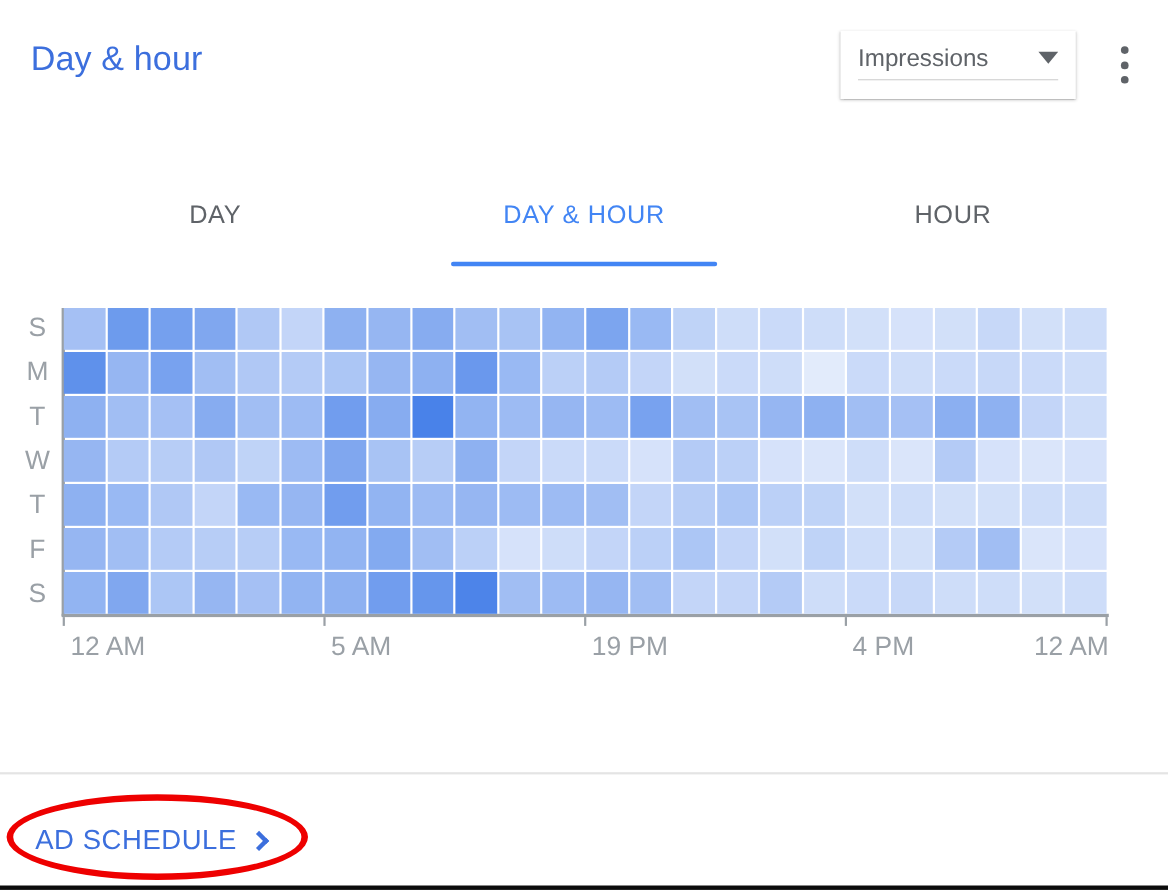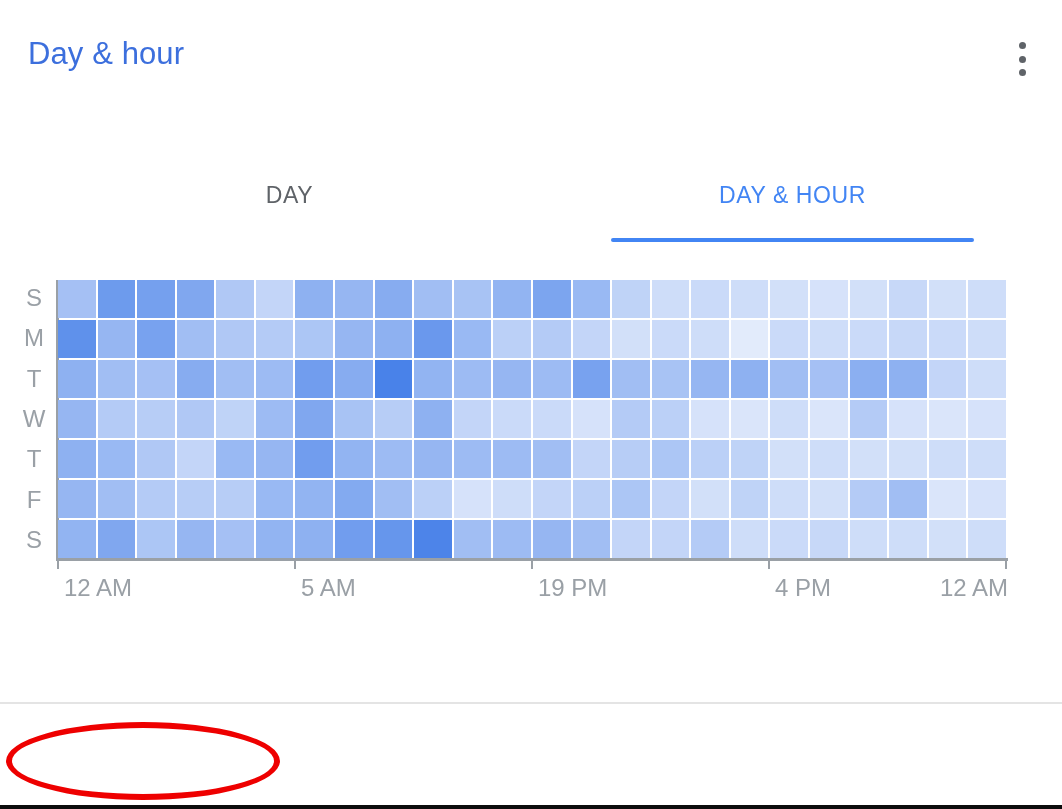--- a/index.html
+++ b/index.html
@@ -79,21 +79,21 @@
   .kebab span {
     display: block;
     width: 7px; height: 7px;
     border-radius: 50%;
     background: #5f6368;
   }
 
   
   .tabs {
     position: absolute;
-    left: 38px; top: 170px;
+    left: 28px; top: 170px;
     width: 1006px; height: 80px;
     display: flex;
   }
   .tab {
     flex: 1 1 0;
     position: relative;
     display: flex;
     align-items: flex-start;
     justify-content: center;
     padding-top: 12px;
@@ -228,35 +228,45 @@
   }
 </style>
 </head>
 <body>
 
 <div class="card">
 
   <div class="header">
     <div class="card-title">Day &amp; hour</div>
 
+    <div class="metric-select">
+      <div class="metric-inner">
+        <span class="metric-label">Impressions</span>
+        <span class="caret-down"></span>
+      </div>
+    </div>
 
     <div class="kebab">
       <span></span>
       <span></span>
       <span></span>
     </div>
   </div>
 
   <div class="tabs">
     <div class="tab">
       <span class="tab-label">DAY</span>
       <span class="tab-underline"></span>
     </div>
     <div class="tab active">
       <span class="tab-label">DAY &amp; HOUR</span>
+      <span class="tab-underline"></span>
+    </div>
+    <div class="tab">
+      <span class="tab-label">HOUR</span>
       <span class="tab-underline"></span>
     </div>
   </div>
 
   <div class="chart">
     <div class="y-labels">
         <div class="y-label">S</div>
         <div class="y-label">M</div>
         <div class="y-label">T</div>
         <div class="y-label">W</div>
@@ -444,16 +454,22 @@
         <div class="x-label" style="left: 939.953px;">12 AM</div>
       </div>
   <div class="tick" style="left: 57px;"></div>
       <div class="tick" style="left: 294px;"></div>
       <div class="tick" style="left: 531px;"></div>
       <div class="tick" style="left: 768px;"></div>
       <div class="tick" style="left: 1005px;"></div>
     </div>
 
   <div class="divider"></div>
+  <div class="footer">
+    <div class="ad-schedule">
+      <span class="ad-schedule-label">AD SCHEDULE</span>
+      <span class="chevron-right"></span>
+    </div>
+  </div>
   <div class="annotation-ellipse"></div>
   <div class="bottom-edge"></div>
 
 </div>
 
 </body></html>

